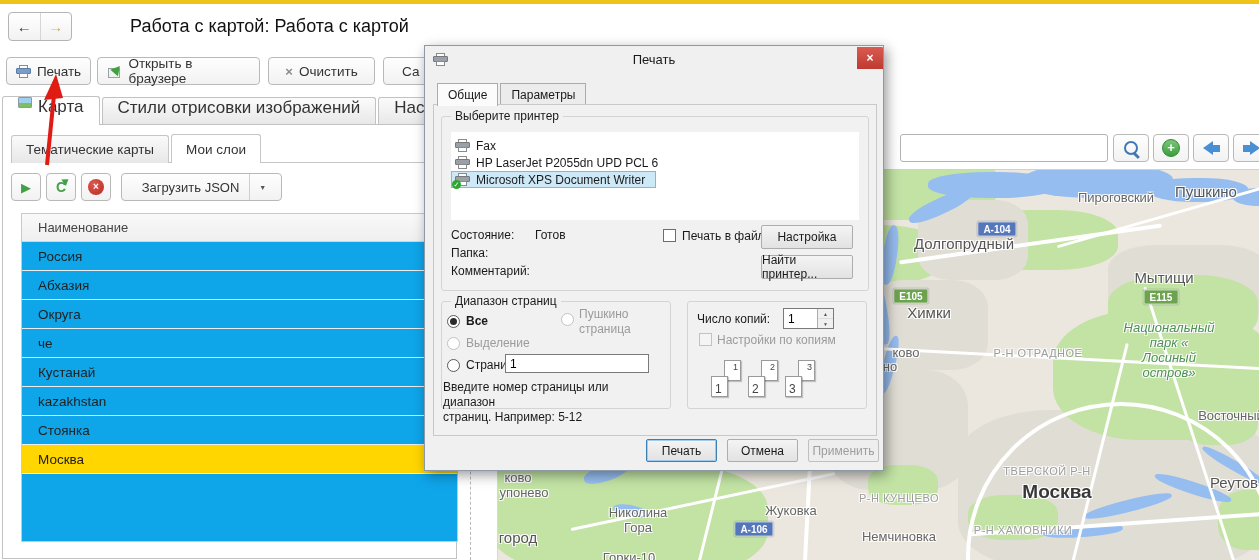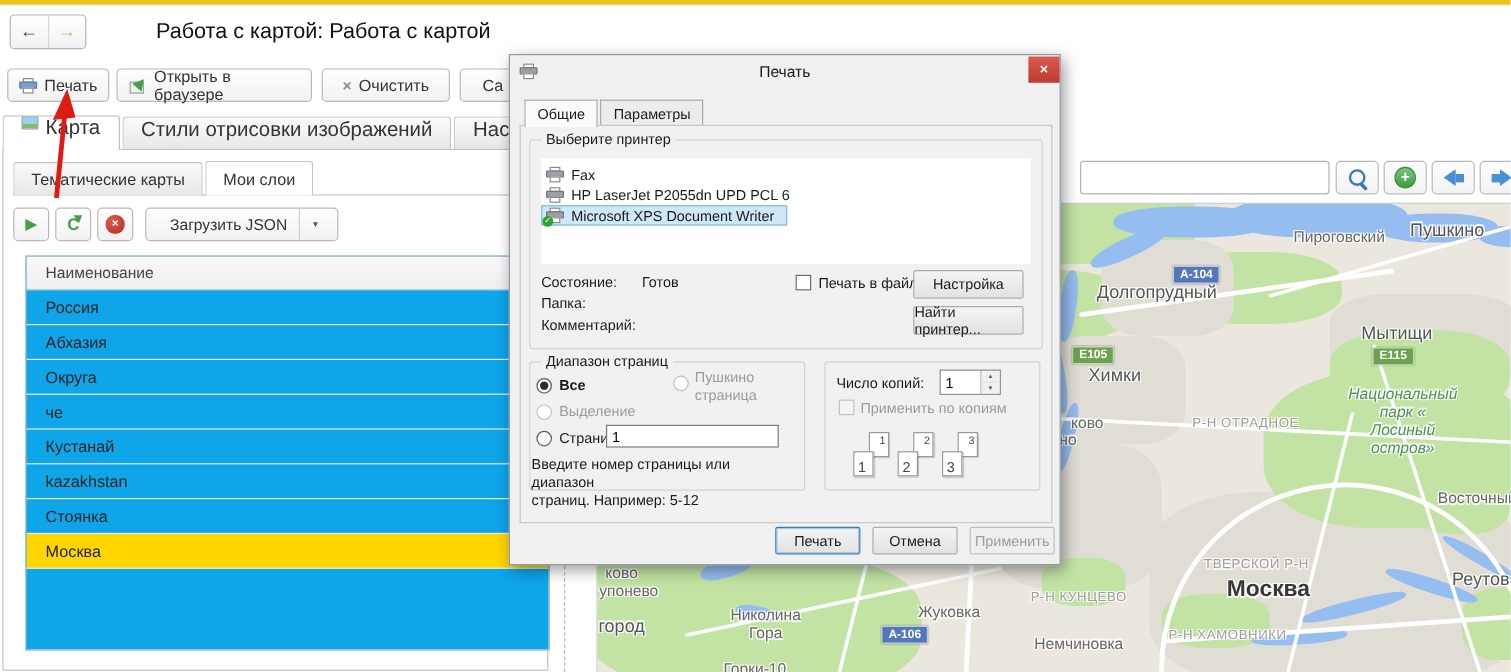--- a/index.html
+++ b/index.html
@@ -348,21 +348,21 @@
         <div class="mlabel city" style="left: 559px; top: 322px;">Москва</div>
 
         <div class="mlabel district" style="left: 401px; top: 328px;">Р-Н КУНЦЕВО</div>
 
         <div class="mlabel district" style="left: 525px; top: 360px;">Р-Н ХАМОВНИКИ</div>
 
         <div class="mlabel town-md" style="left: 20px; top: 308px;">ково</div>
 
         <div class="mlabel town-md" style="left: 26px; top: 323px;">упонево</div>
 
-        <div class="mlabel town-lg" style="left: 20px; top: 352px;">город</div>
+        <div class="mlabel town-lg" style="left: 20px; top: 368px;">город</div>
 
         <div class="mlabel town-md" style="left: 140px; top: 351px;">Николина
 Гора</div>
 
         <div class="mlabel town-md" style="left: 293px; top: 341px;">Жуковка</div>
 
         <div class="mlabel town-md" style="left: 401px; top: 367px;">Немчиновка</div>
 
         <div class="mlabel town-md" style="left: 131px; top: 388px;">Горки-10</div>
       </div>
@@ -460,21 +460,21 @@
     <div class="grp" style="left:262px;top:255px;width:180px;height:108px"></div>
     <div class="wtext" style="left:272px;top:266px">Число копий:</div>
     <div class="spinner" style="left:358px;top:262px;height:21px">
       <input value="1" style="">
       <div class="spincol">
         <div class="spinbtn">▲</div>
         <div class="spinbtn">▼</div>
       </div>
     </div>
     <span class="cb dis" style="left:274px;top:287px"></span>
-    <div class="wtext dis-lab" style="left:292px;top:287px">Применить по копиям</div>
+    <div class="wtext dis-lab" style="left:292px;top:287px">Настройки по копиям</div>
     <div class="collate" style="left:286px;top:314px">
 
         <div class="pair">
           <div class="pg back">1</div>
           <div class="pg front">1</div>
         </div>
 
         <div class="pair">
           <div class="pg back">2</div>
           <div class="pg front">2</div>

